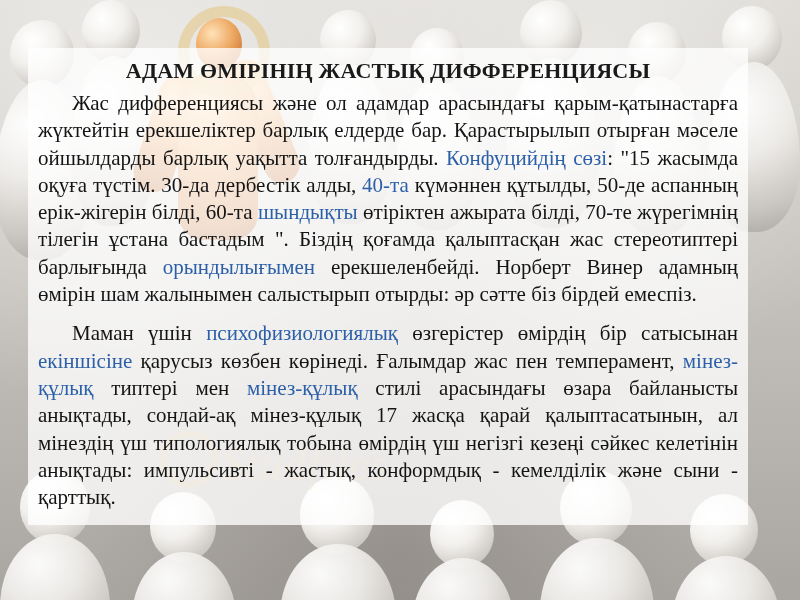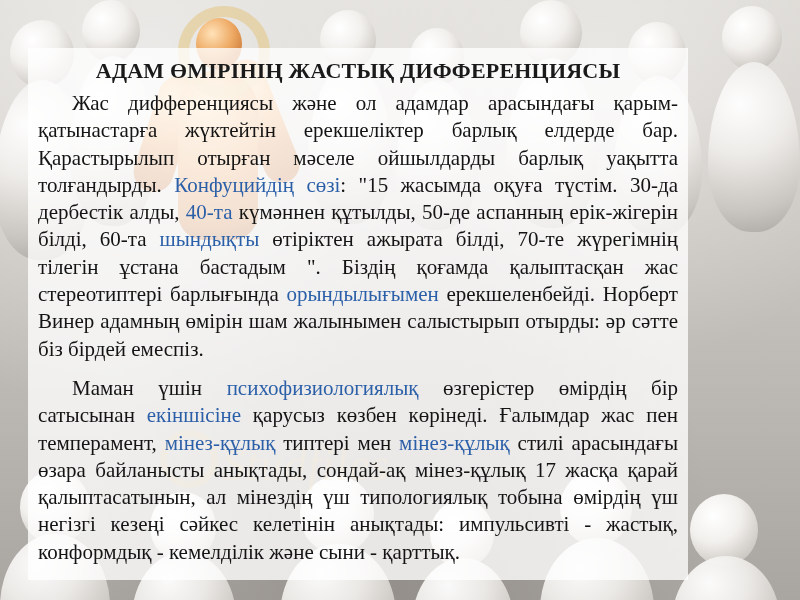--- a/index.html
+++ b/index.html
@@ -83,21 +83,21 @@
     position: absolute; left: 178px; top: 6px;
     width: 70px; height: 70px;
     border: 11px solid rgba(226,196,128,0.55);
     border-radius: 50%;
   }
   
   .panel {
     position: absolute;
     left: 28px;
     top: 48px;
-    width: 660px;
+    width: 720px;
     padding: 8px 10px 14px 10px;
     background: rgba(255,255,255,0.78);
     box-sizing: border-box;
   }
   .title {
     text-align: center;
     font-weight: bold;
     font-size: 22px;
     color: #1a1a1a;
     margin: 2px 0 6px 0;

